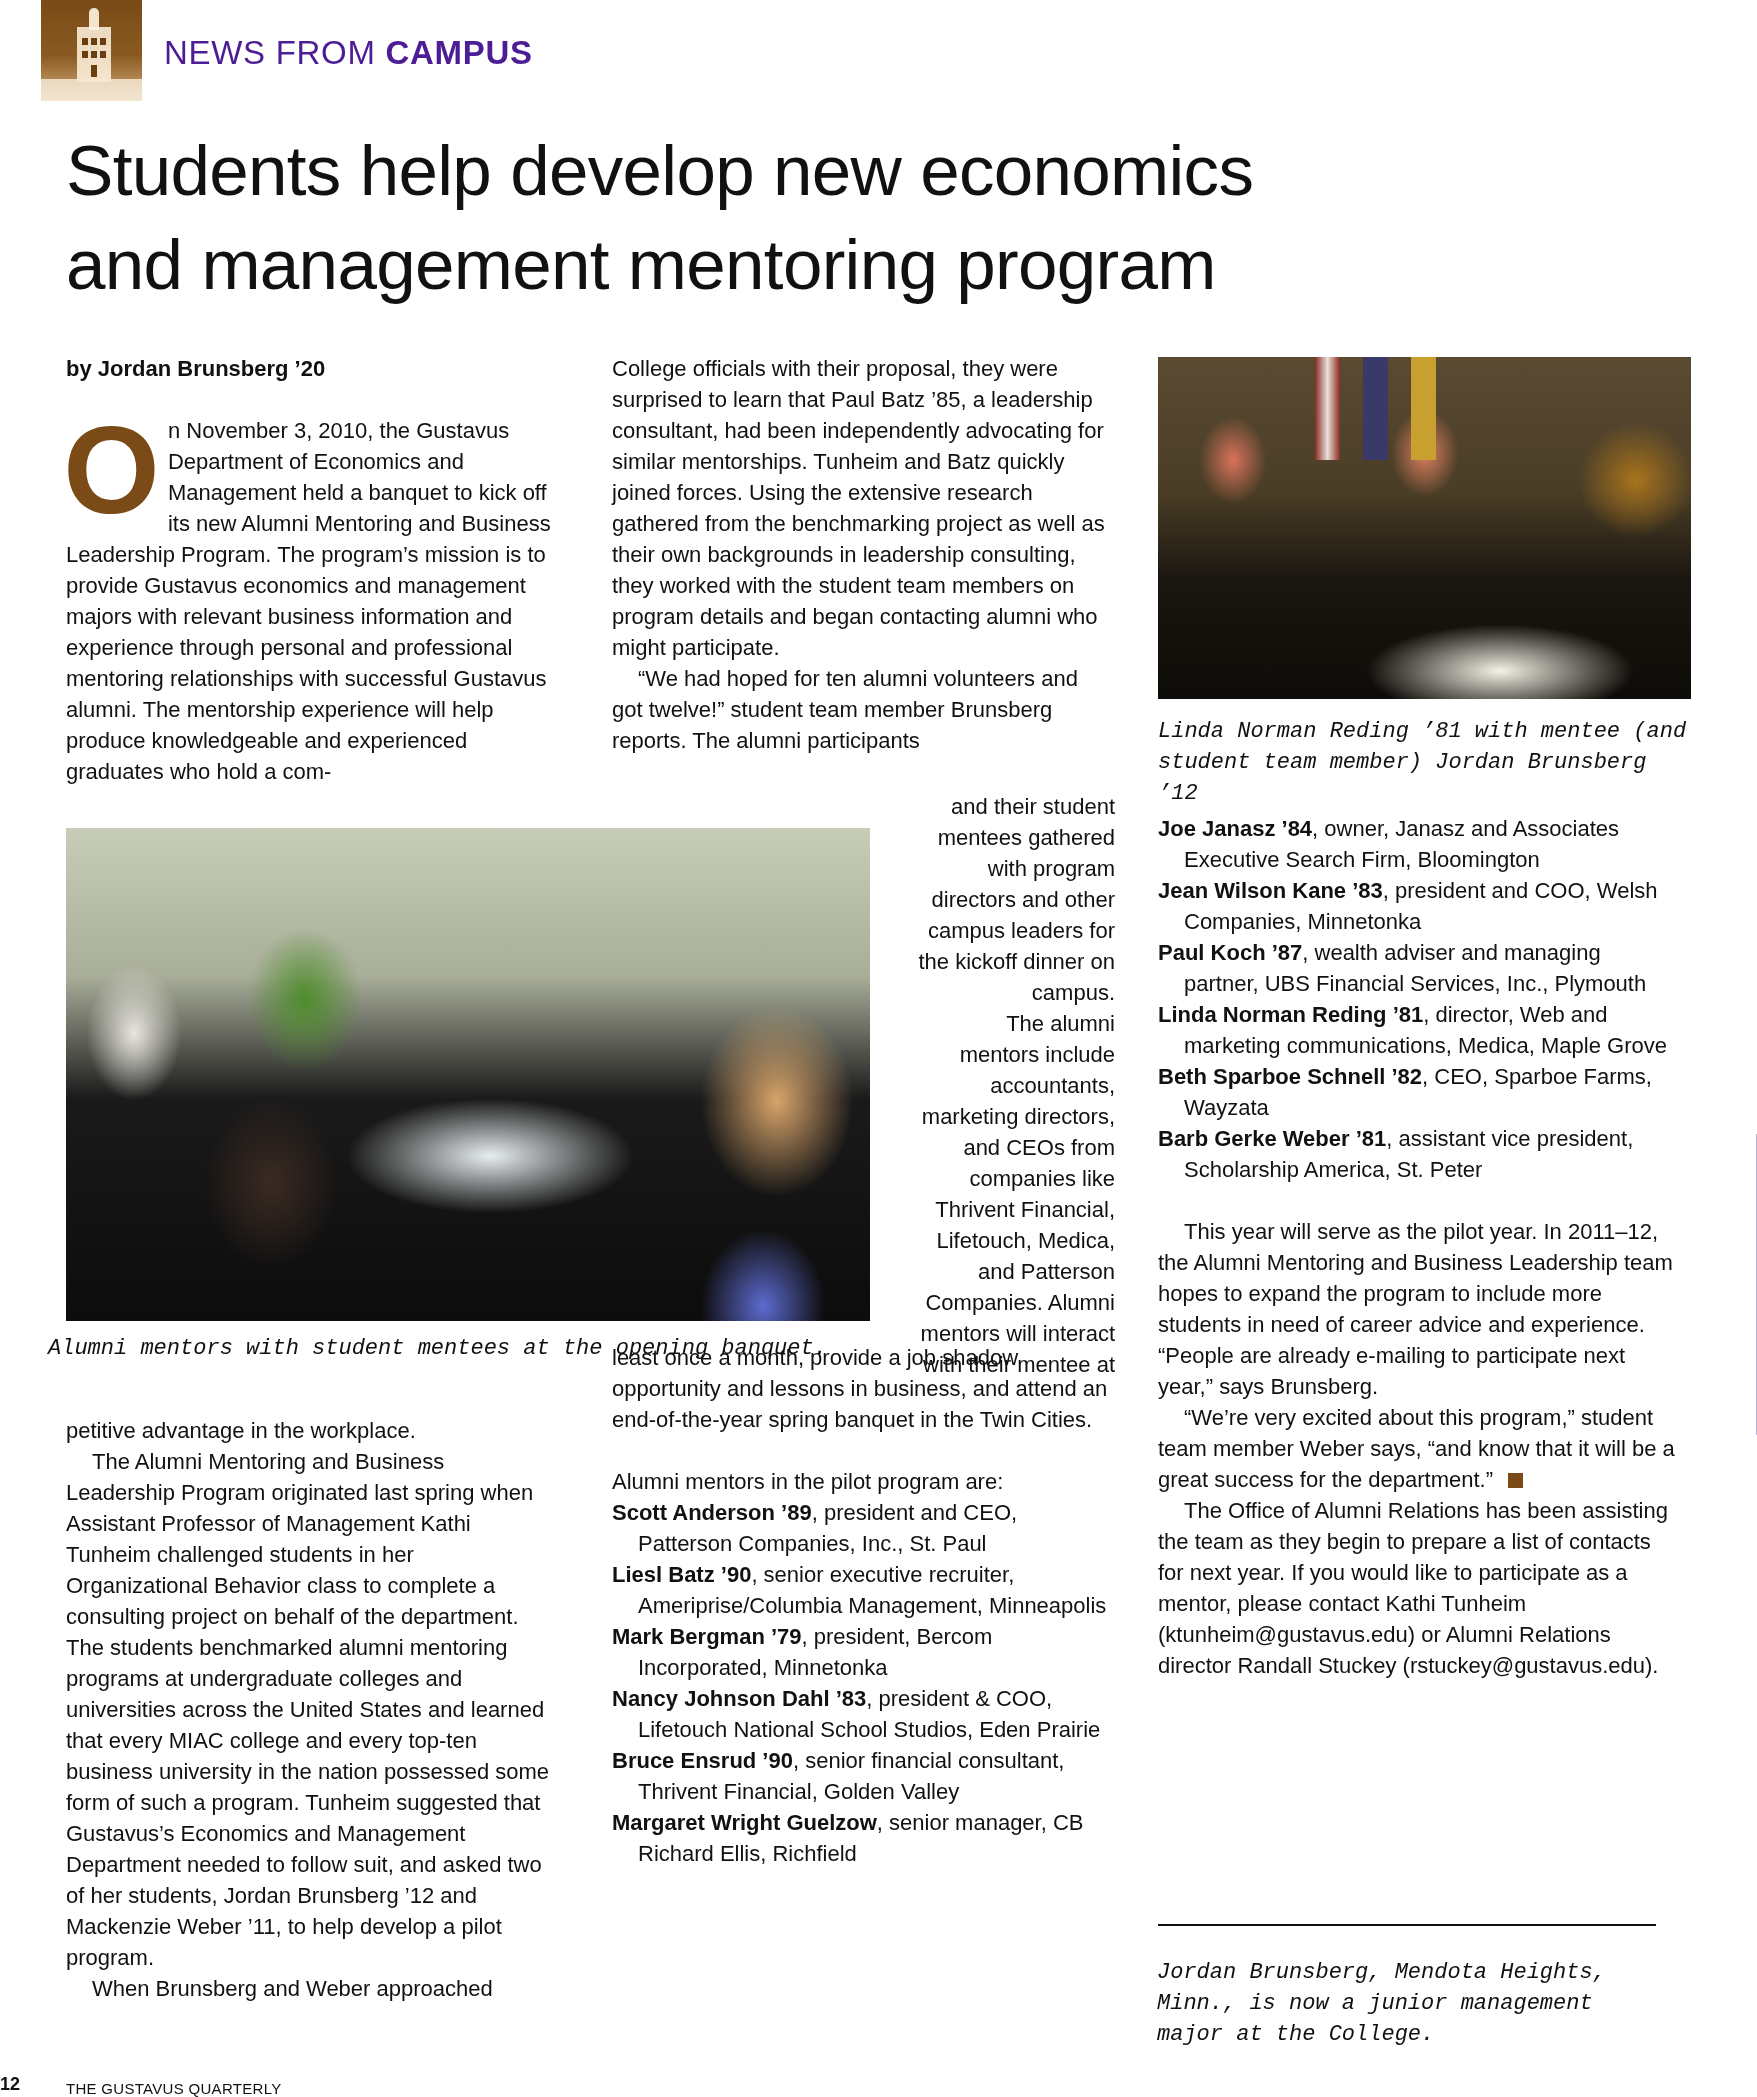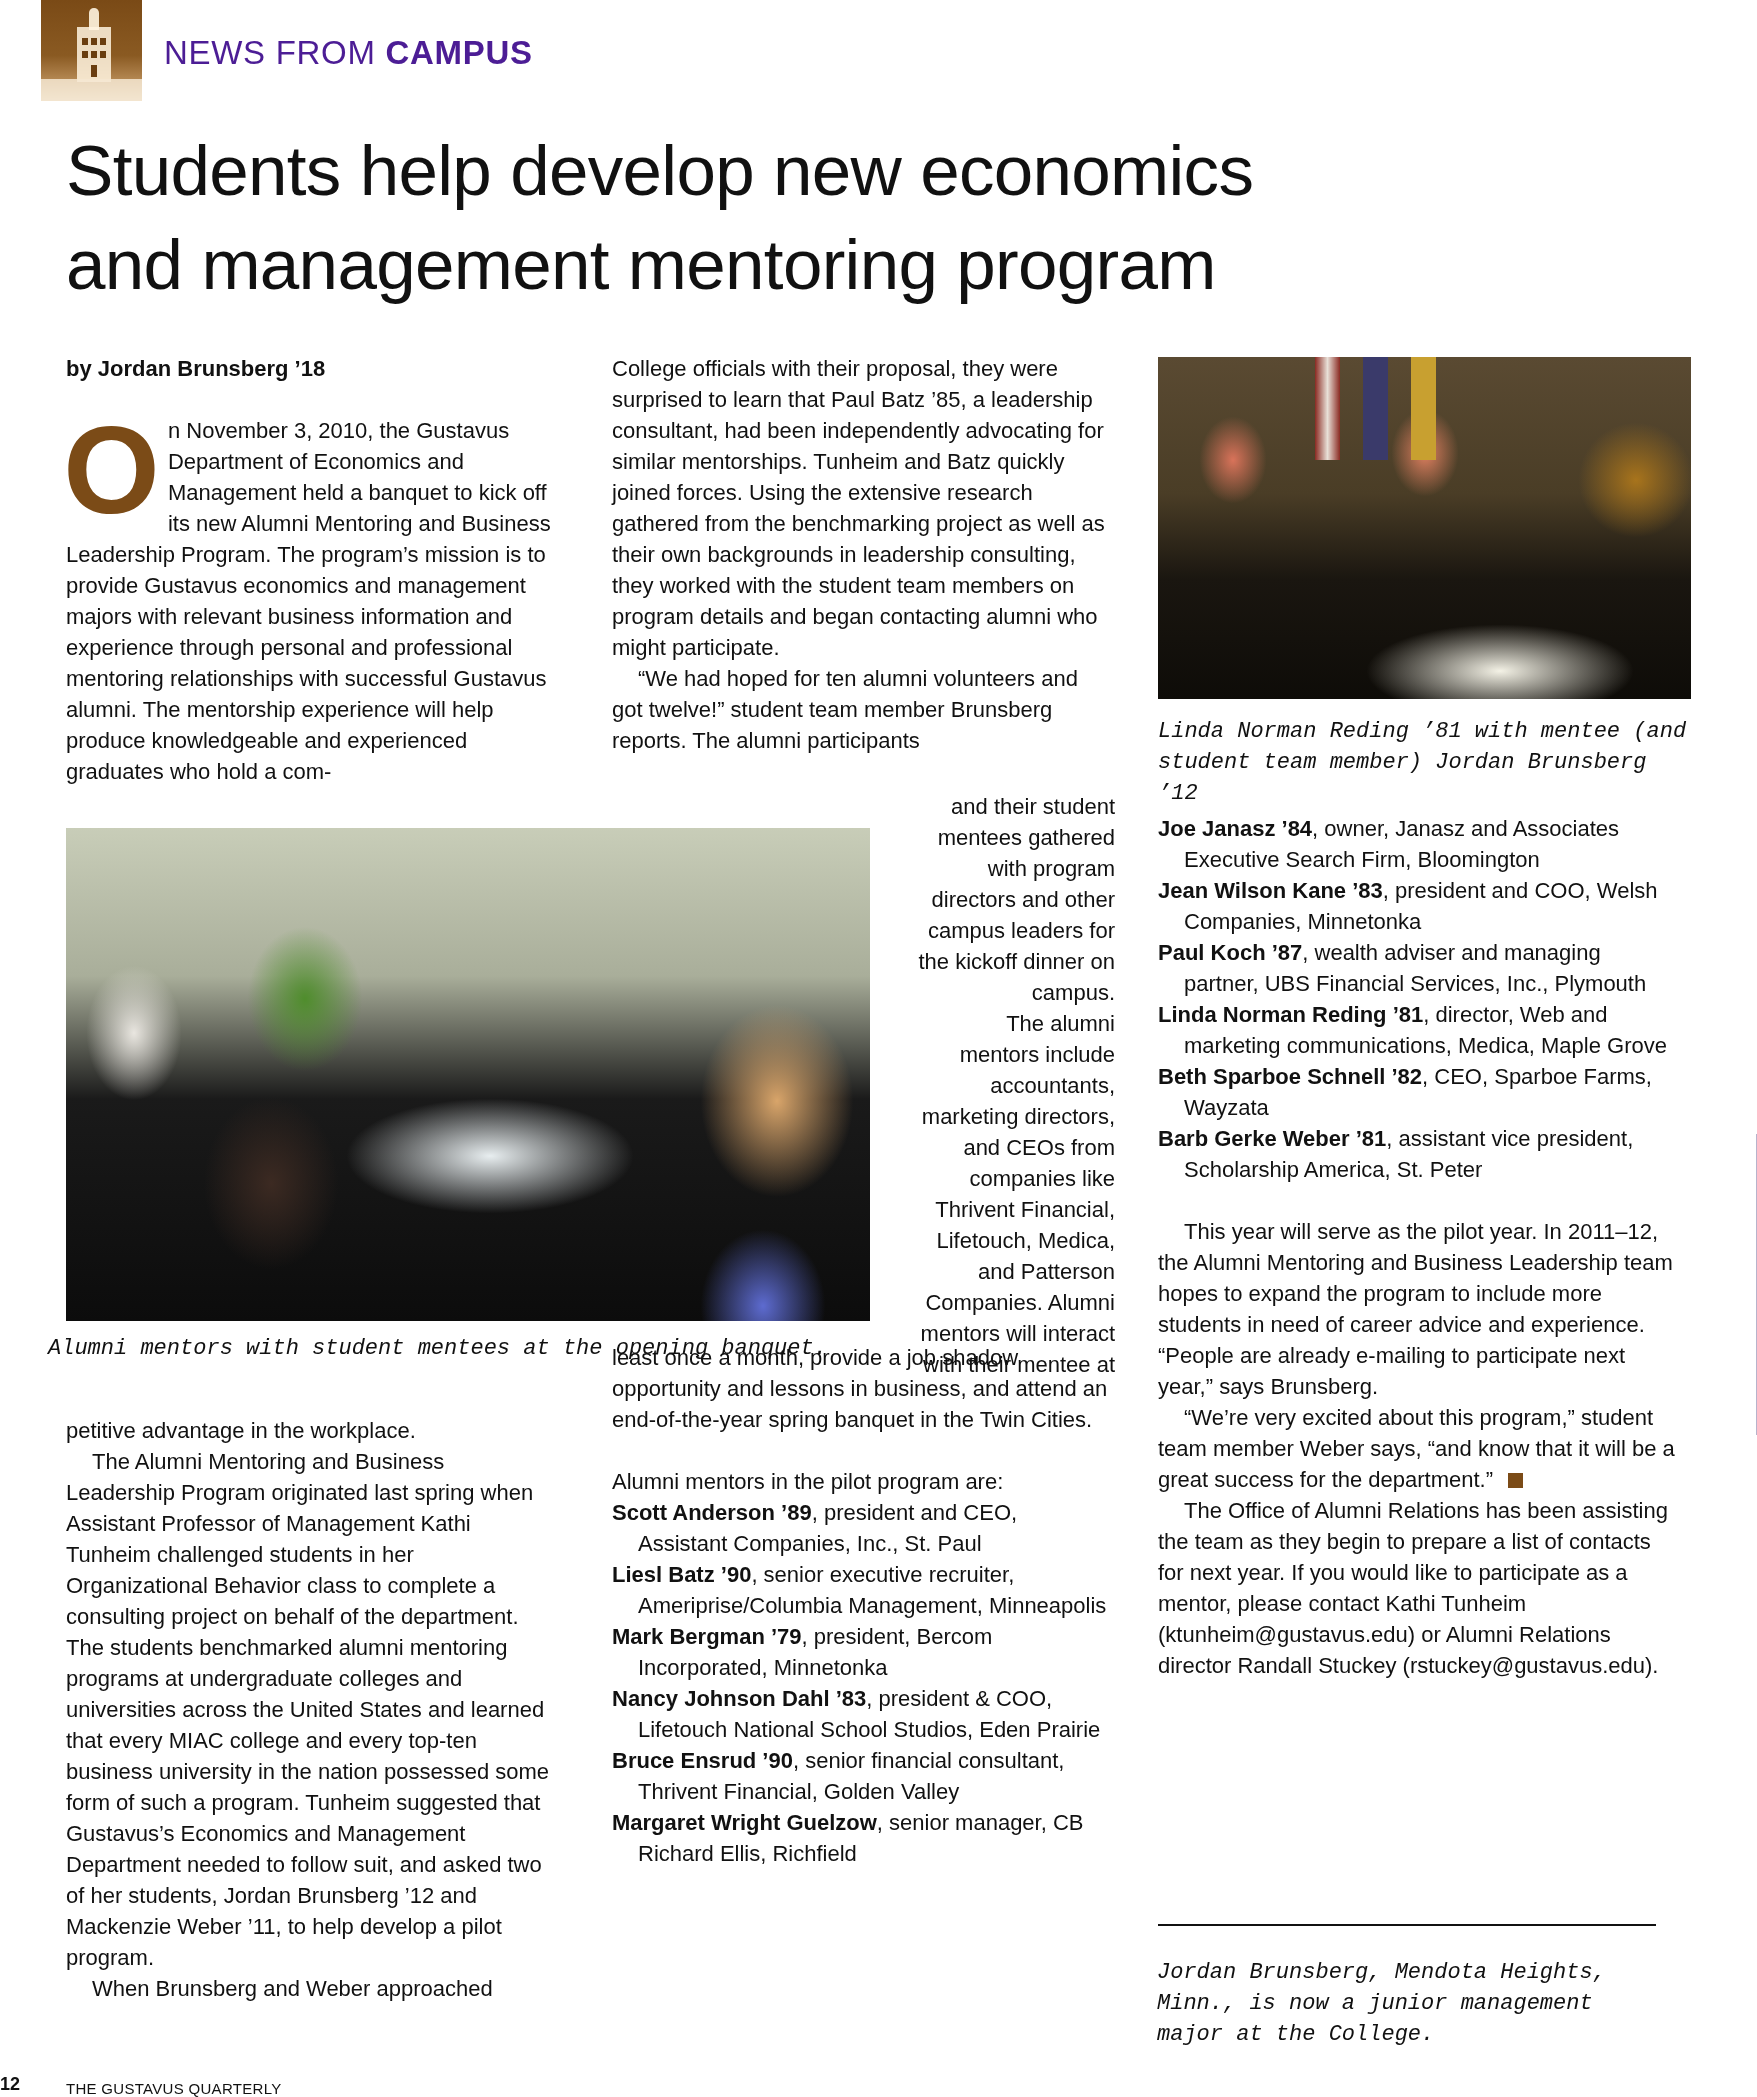--- a/index.html
+++ b/index.html
@@ -93,21 +93,21 @@
   <div class="base"></div>
 </div>
 <div class="abs section-label"><span>NEWS FROM</span> <b>CAMPUS</b></div>
 
 <h1 class="abs headline" style="margin:0">
   <span>Students help develop new economics</span><br>
   <span>and management mentoring program</span>
 </h1>
 
 <div class="abs col" style="left:66px; top:353px; width:492px;">
-  <p class="byline">by Jordan Brunsberg ’18</p>
+  <p class="byline">by Jordan Brunsberg ’20</p>
   <p style="margin-top:31px">
     <span class="dropcap">O</span><span>n November 3, 2010, the Gustavus Department of Economics and Management held a banquet to kick off its new Alumni Mentoring and Business Leadership Program. The program’s mission is to provide Gustavus economics and management majors with relevant business information and experience through personal and professional mentoring relationships with successful Gustavus alumni. The mentorship experience will help produce knowledgeable and experienced graduates who hold a com-</span>
   </p>
 </div>
 
 <div class="abs photo-banquet"></div>
 <div class="abs caption" style="left:48px; top:1333px; width:806px;">Alumni mentors with student mentees at the opening banquet.</div>
 
 <div class="abs col" style="left:66px; top:1415px; width:492px;">
   <p>petitive advantage in the workplace.</p>
@@ -122,21 +122,21 @@
 
 <div class="abs col" style="left:903px; top:791px; width:212px;text-align:right;">
   <p>and their student mentees gathered with program directors and other campus leaders for the kickoff dinner on campus.</p>
   <p class="indent">The alumni mentors include accountants, marketing directors, and CEOs from companies like Thrivent Financial, Lifetouch, Medica, and Patterson Companies. Alumni mentors will interact with their mentee at</p>
 </div>
 
 <div class="abs col" style="left:612px; top:1342px; width:499px;">
   <p>least once a month, provide a job shadow opportunity and lessons in business, and attend an end-of-the-year spring banquet in the Twin Cities.</p>
   <p style="margin-top:31px">Alumni mentors in the pilot program are:</p>
   <div>
-    <p class="mentor"><b>Scott Anderson ’89</b><span>, president and CEO, Assistant Companies, Inc., St. Paul</span></p>
+    <p class="mentor"><b>Scott Anderson ’89</b><span>, president and CEO, Patterson Companies, Inc., St. Paul</span></p>
     <p class="mentor"><b>Liesl Batz ’90</b><span>, senior executive recruiter, Ameriprise/Columbia Management, Minneapolis</span></p>
     <p class="mentor"><b>Mark Bergman ’79</b><span>, president, Bercom Incorporated, Minnetonka</span></p>
     <p class="mentor"><b>Nancy Johnson Dahl ’83</b><span>, president &amp; COO, Lifetouch National School Studios, Eden Prairie</span></p>
     <p class="mentor"><b>Bruce Ensrud ’90</b><span>, senior financial consultant, Thrivent Financial, Golden Valley</span></p>
     <p class="mentor"><b>Margaret Wright Guelzow</b><span>, senior manager, CB Richard Ellis, Richfield</span></p>
   </div>
 </div>
 
 <div class="abs photo-pair">
   <div class="flag" style="left:157px; background:linear-gradient(90deg,#8a2a22,#e8e0d8,#8a2a22);"></div>

